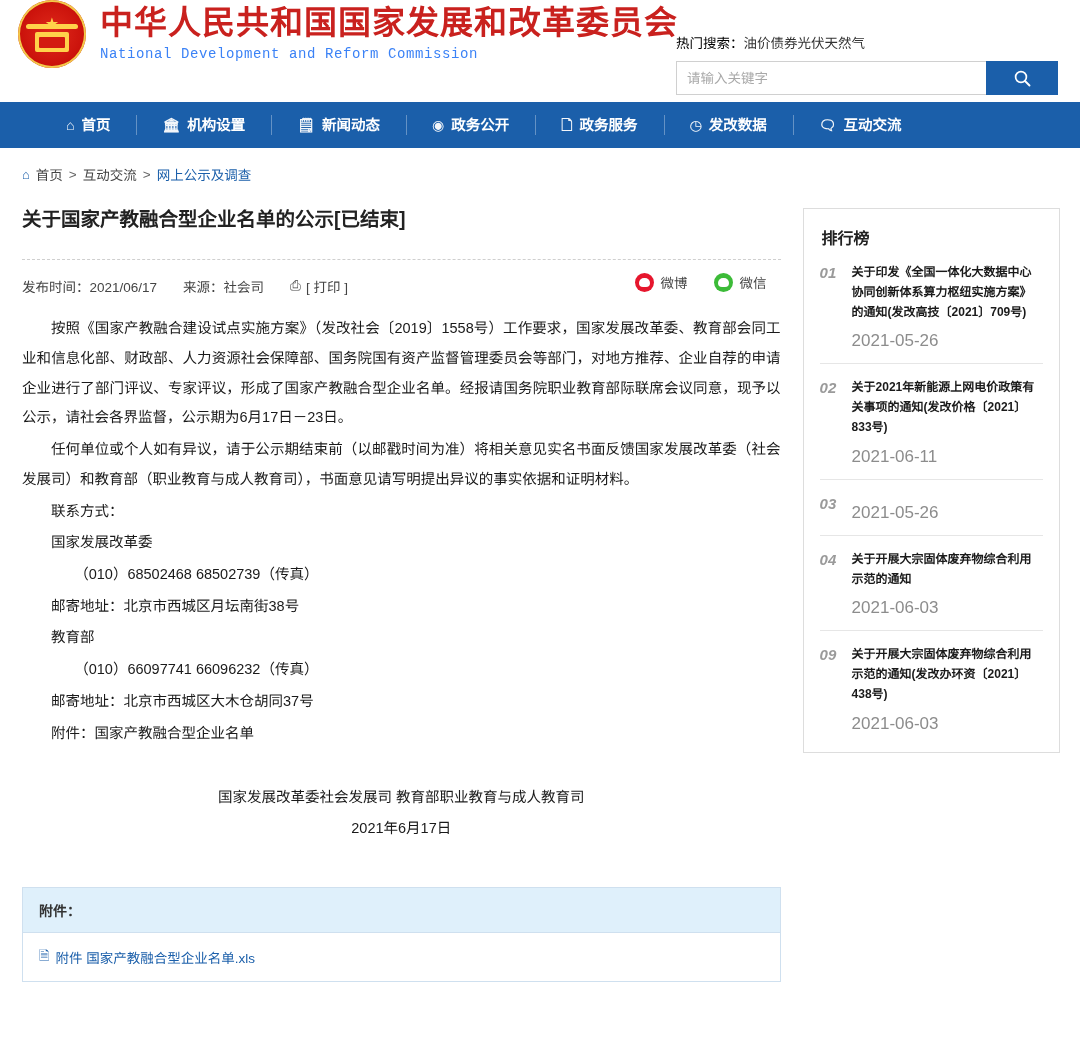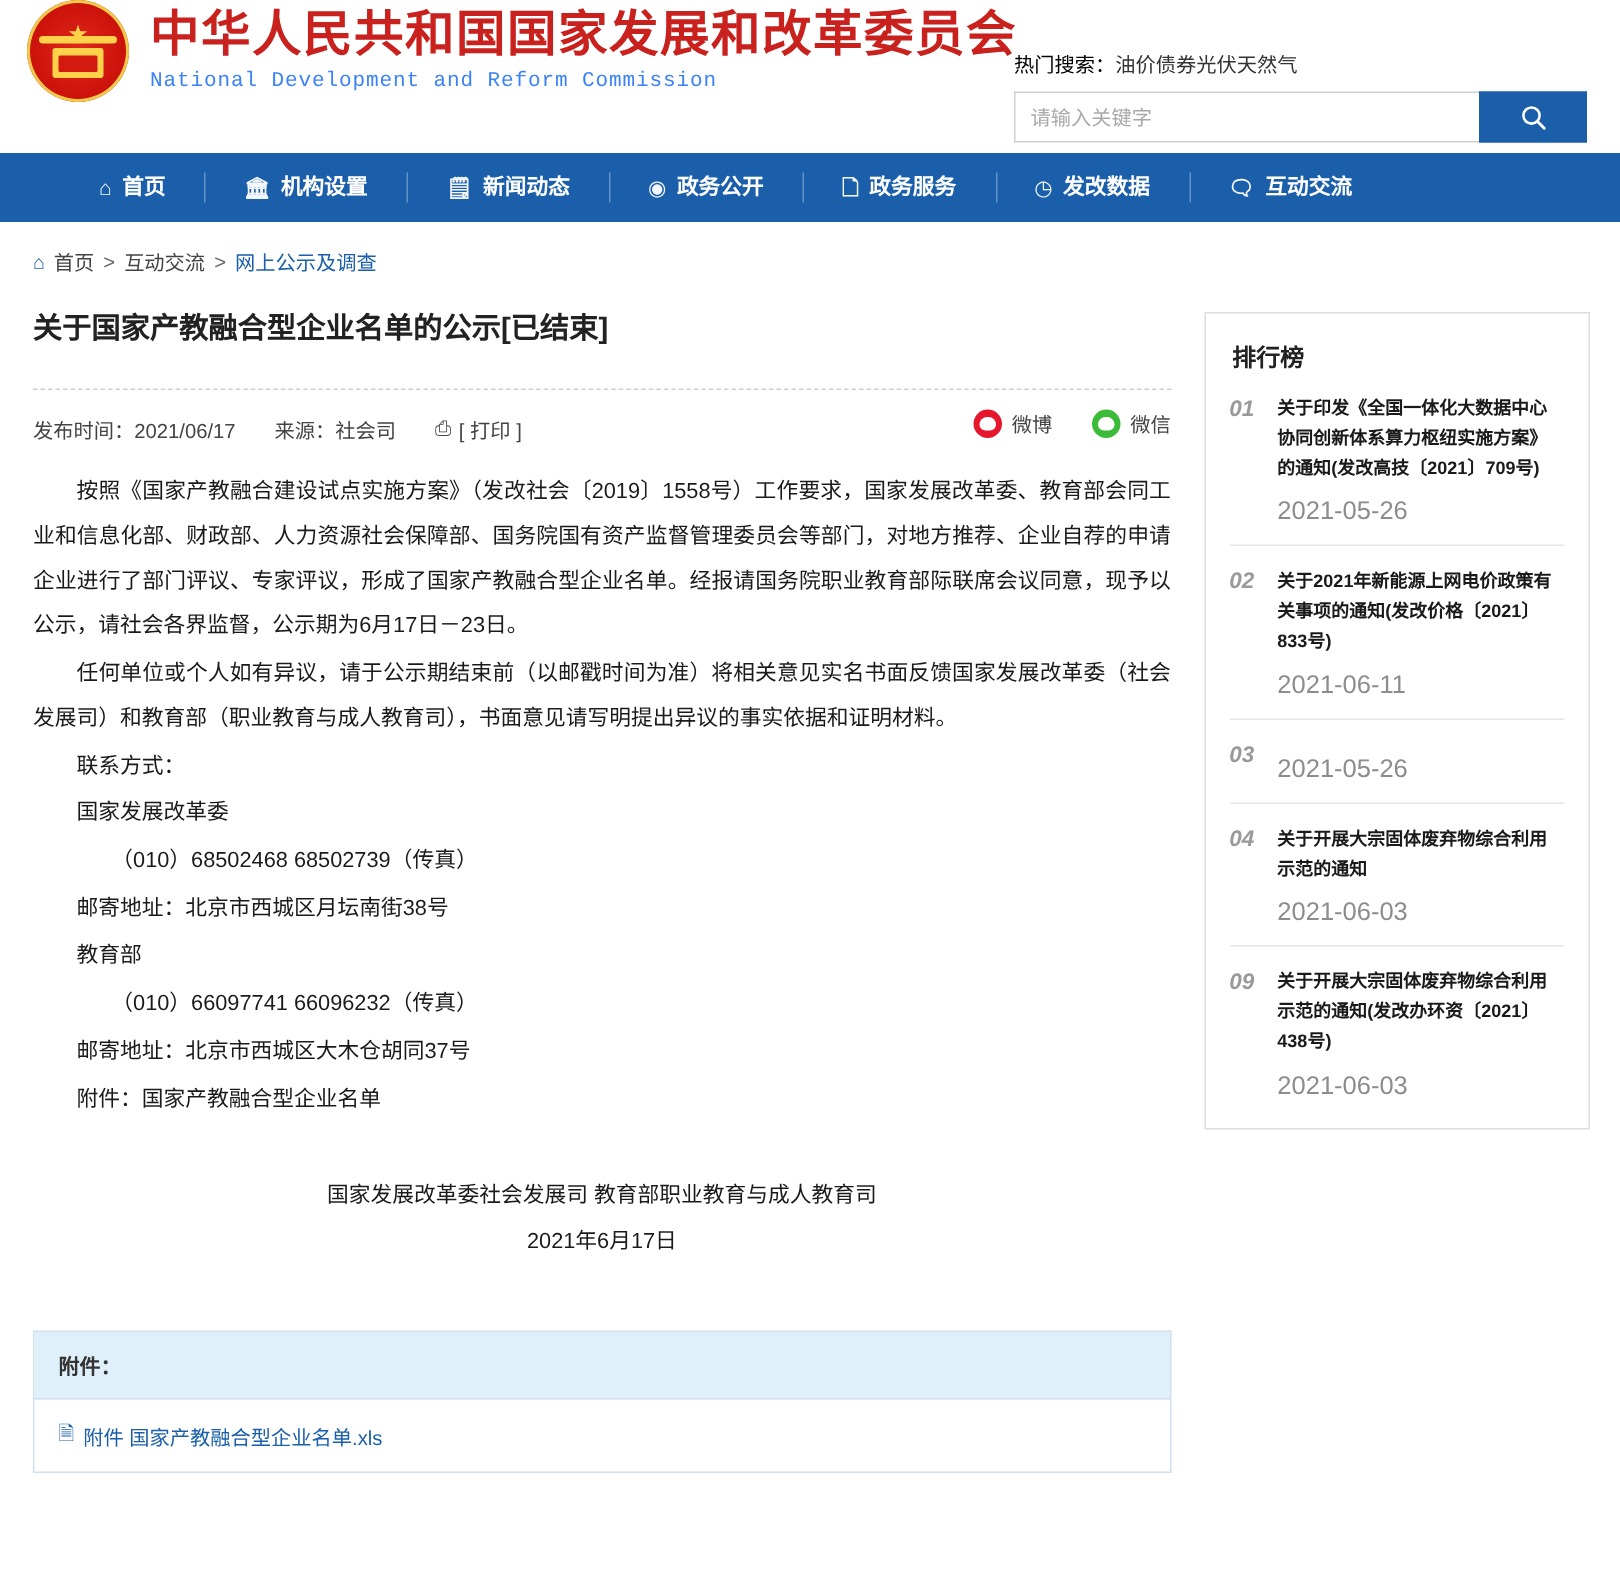--- a/index.html
+++ b/index.html
@@ -113,21 +113,21 @@
     margin: 12px 0 26px 0; line-height: 1.4;
   }
   .dashed { border: none; border-top: 1px dashed #cfcfcf; margin: 0 0 0 0; }
 
   .meta {
     display: flex; align-items: center; font-size: 13.5px; color: #444;
     padding: 16px 0 18px 0; position: relative;
   }
   .meta .m { margin-right: 26px; }
   .meta .print { color: #444; cursor: pointer; display:flex; align-items:center; gap:5px;}
-  .share { position: absolute; right: 0; top: 12px; display: flex; align-items: center; gap: 26px; }
+  .share { position: absolute; right: 14px; top: 12px; display: flex; align-items: center; gap: 26px; }
   .share-item { display: flex; align-items: center; gap: 7px; font-size: 13.5px; color: #444; cursor: pointer; }
   .dot { width: 19px; height: 19px; border-radius: 50%; display:inline-block; position: relative;}
   .dot.weibo { background: #e6162d; }
   .dot.weixin { background: #3cbb38; }
   .dot:after{ content:""; position:absolute; left:4px; top:5px; width:11px; height:9px; background:#fff; border-radius:5px 5px 4px 4px;}
 
   .article { font-size: 14.5px; line-height: 2.05; color: #1a1a1a; }
   .article p { margin: 0 0 2px 0; text-align: justify; }
   .indent { text-indent: 2em; }
   .pad1 { padding-left: 1.6em; }

